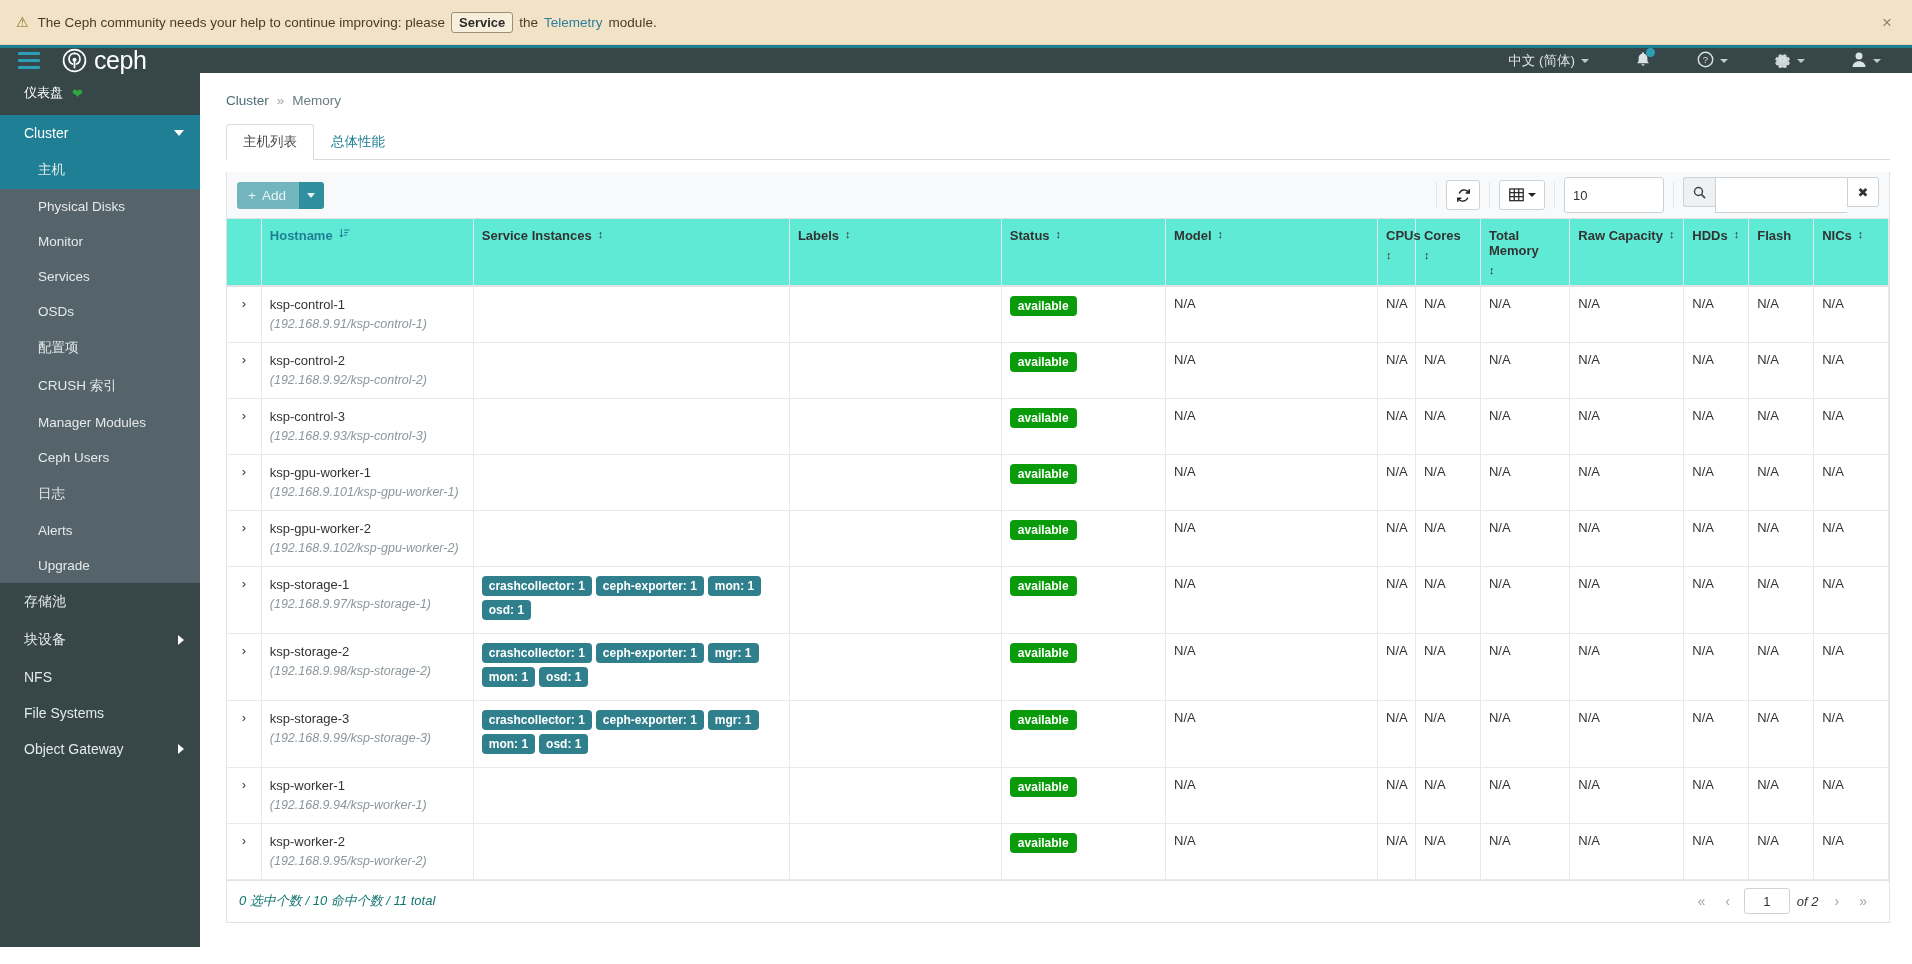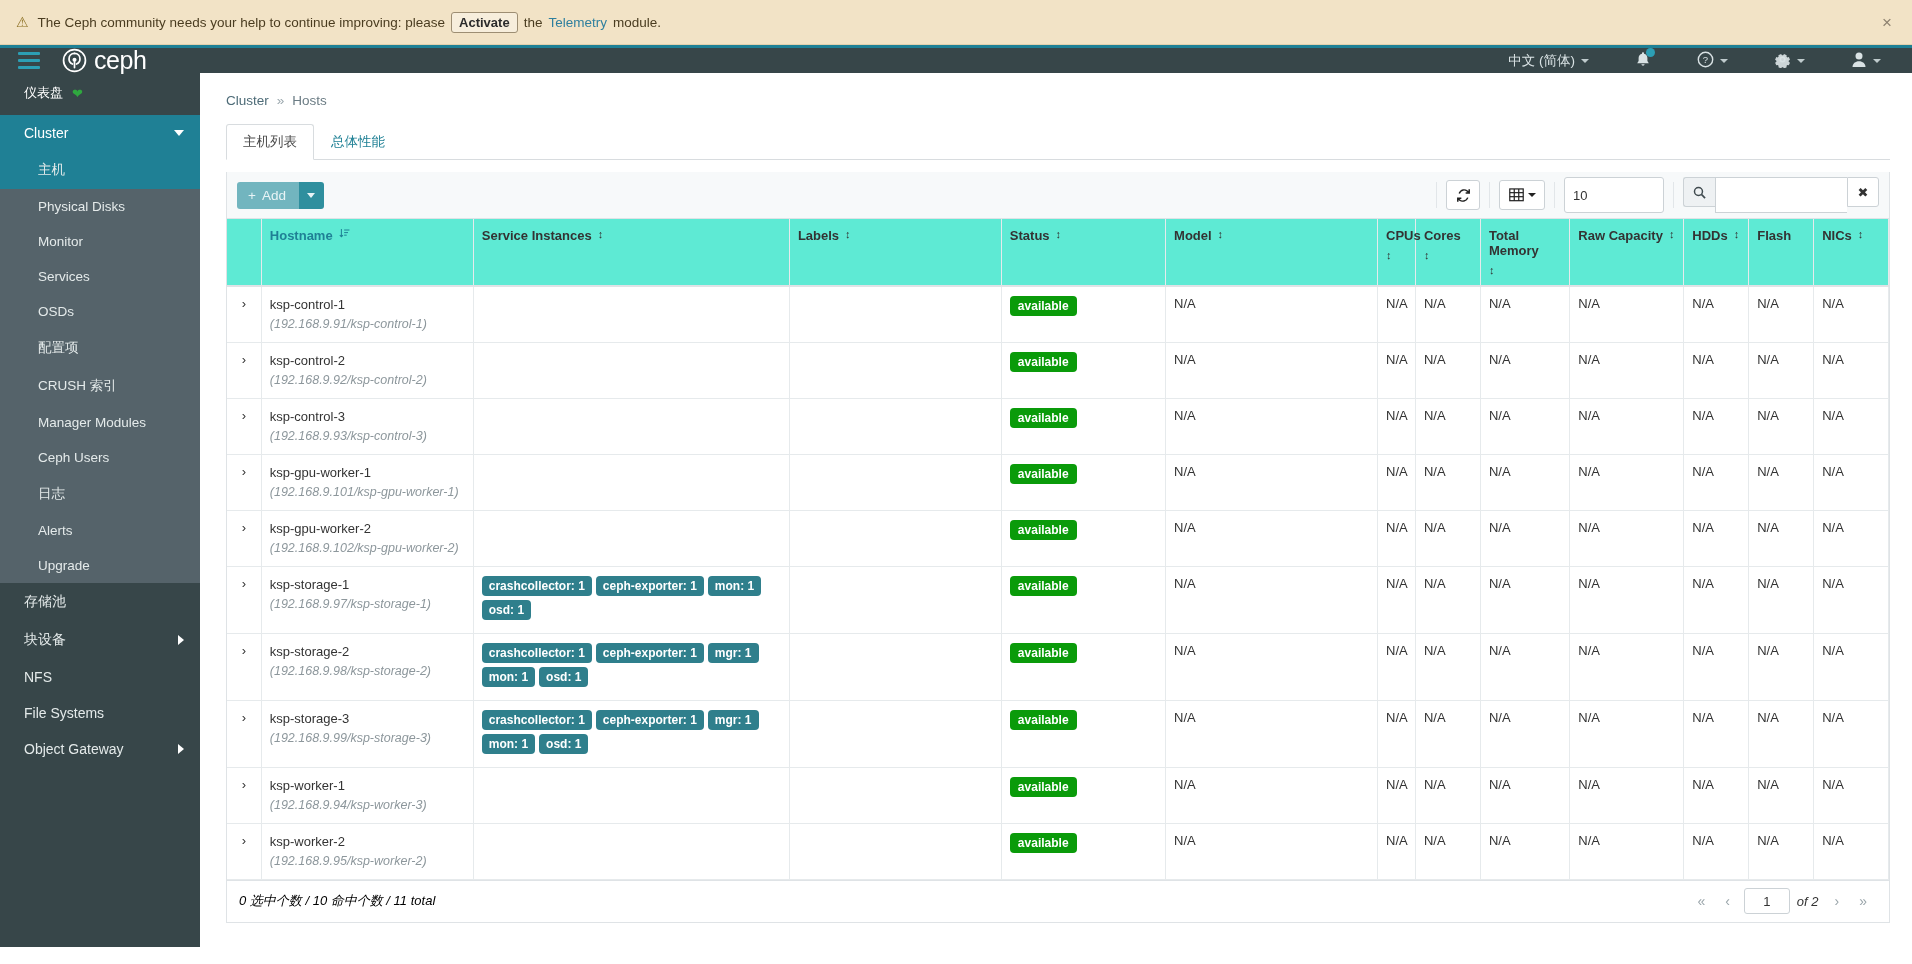--- a/index.html
+++ b/index.html
@@ -185,34 +185,34 @@
   .badge-avail {
     display: inline-block; background: #0a9b0a; color: #fff;
     border-radius: 4px; padding: 3px 8px; font-size: 12px; font-weight: bold;
   }
   .na { color: #333; }
 
   .table-footer {
     background: #fff; border-top: 1px solid #dfe3e6;
     height: 42px; display: flex; align-items: center; padding: 0 12px;
   }
-  .foot-count { font-style: italic; font-size: 13px; color: #000000; }
+  .foot-count { font-style: italic; font-size: 13px; color: #0f766e; }
   .pager { margin-left: auto; display: flex; align-items: center; gap: 0; font-size: 13px; color: #8d979c; }
   .pg-btn { padding: 0 10px; cursor: pointer; font-size: 14px; color: #9aa5aa; background: none; border: none; font-family: inherit; }
   .page-input { width: 46px; text-align: center; height: 26px; margin: 0 4px; }
   .pg-of { font-style: italic; color: #333; margin: 0 6px 0 3px; }
 </style>
 </head>
 <body>
 
 <div class="banner">
   <span class="warn-icon">⚠</span>
   <span class="banner-text">
     <span>The Ceph community needs your help to continue improving: please</span>
-    <button class="activate-btn">Activate</button>
+    <button class="activate-btn">Service</button>
     <span>the</span>
     <a class="telemetry-link">Telemetry</a>
     <span>module.</span>
   </span>
   <button class="banner-close">×</button>
 </div>
 
 <div class="navbar">
   <div class="nav-left">
     <div class="hamburger">
@@ -349,21 +349,21 @@
       <span>Object Gateway</span>
       <i class="chev-right"></i>
     </div>
   </div>
 
   <div class="content">
 
     <div class="breadcrumb">
       <span class="crumb">Cluster</span>
       <span class="sep">»</span>
-      <span class="crumb last">Hosts</span>
+      <span class="crumb last">Memory</span>
     </div>
 
     <div class="tabs">
       <div class="tab active">主机列表</div>
       <div class="tab">总体性能</div>
     </div>
 
     <div class="table-card">
 
       <div class="toolbar">
@@ -653,21 +653,21 @@
               <td class="na">N/A</td>
               <td class="na">N/A</td>
               <td class="na">N/A</td>
               <td class="na">N/A</td>
               <td class="na">N/A</td>
             </tr>
             <tr>
               <td class="expander">›</td>
               <td>
                 <div class="hostname">ksp-worker-1</div>
-                <div class="hostaddr">(192.168.9.94/ksp-worker-3)</div>
+                <div class="hostaddr">(192.168.9.94/ksp-worker-1)</div>
               </td>
               <td></td>
               <td></td>
               <td><span class="badge-avail">available</span></td>
               <td class="na">N/A</td>
               <td class="na">N/A</td>
               <td class="na">N/A</td>
               <td class="na">N/A</td>
               <td class="na">N/A</td>
               <td class="na">N/A</td>

